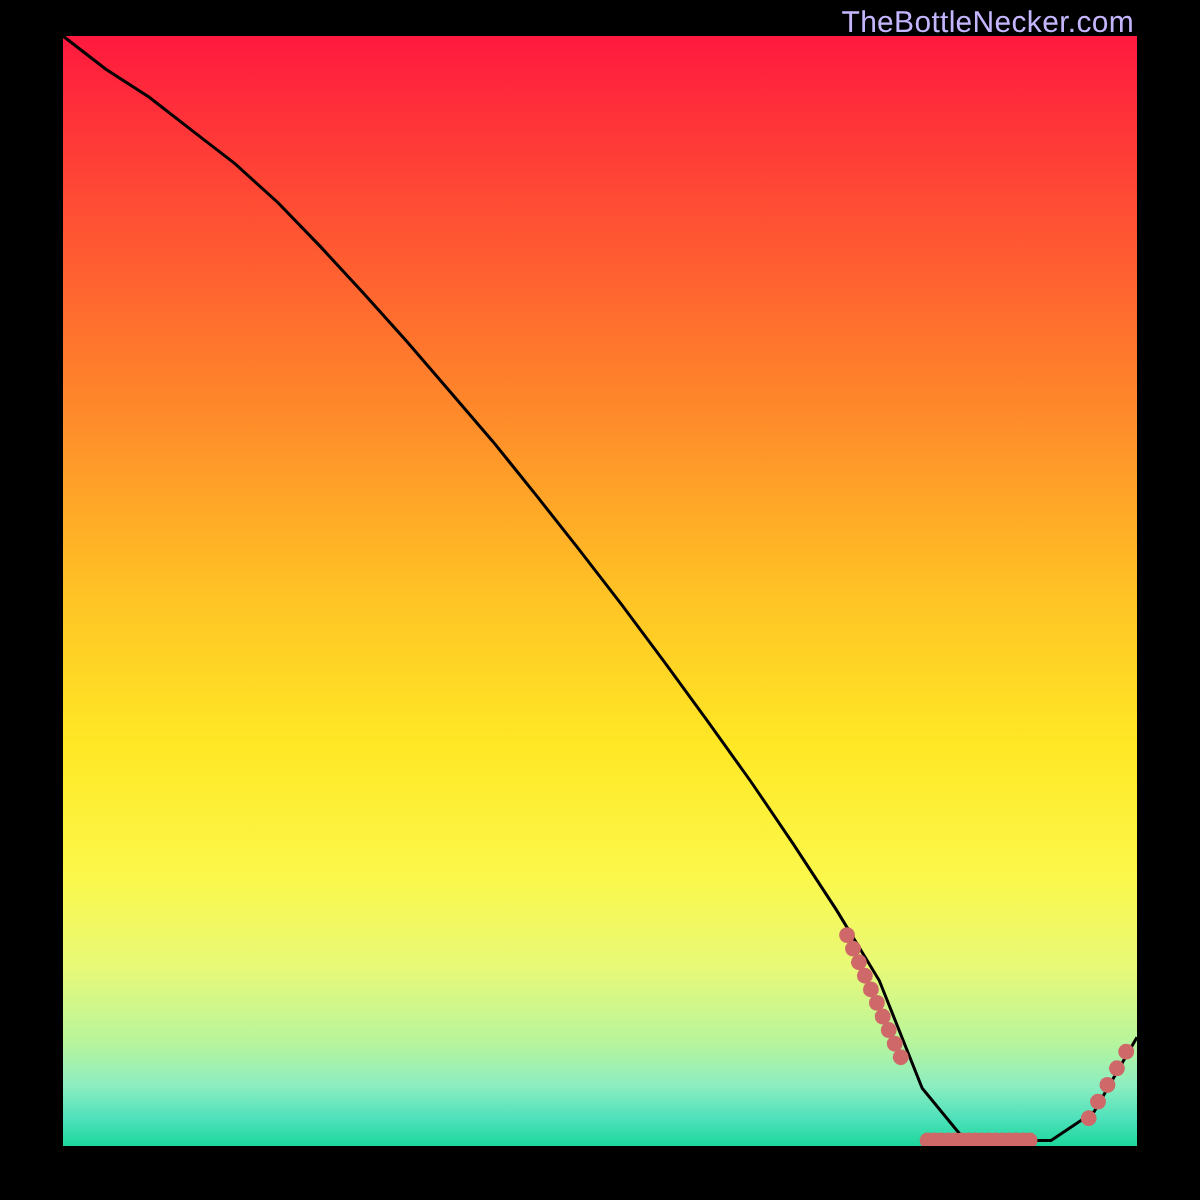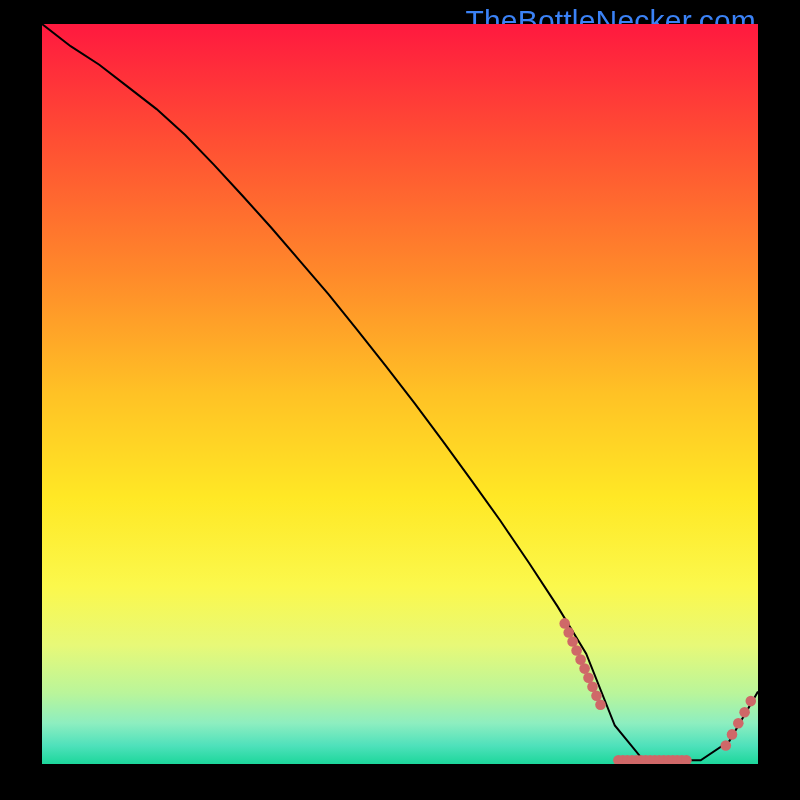--- a/index.html
+++ b/index.html
@@ -9,23 +9,23 @@
     left: 42px;
     top: 24px;
     width: 716px;
     height: 740px;
     background: #000;
   }
   .watermark {
     position: absolute;
     top: 4px;
     right: 44px;
-    color: #3b82f6;
+    color: #c4b5fd;
     font-family: Arial, sans-serif;
-    font-size: 30px;
+    font-size: 20px;
     letter-spacing: 0.2px;
     font-weight: 500;
   }
   svg { display: block; }
 </style>
 </head>
 <body>
 
 <div class="watermark">TheBottleNecker.com</div>
 

